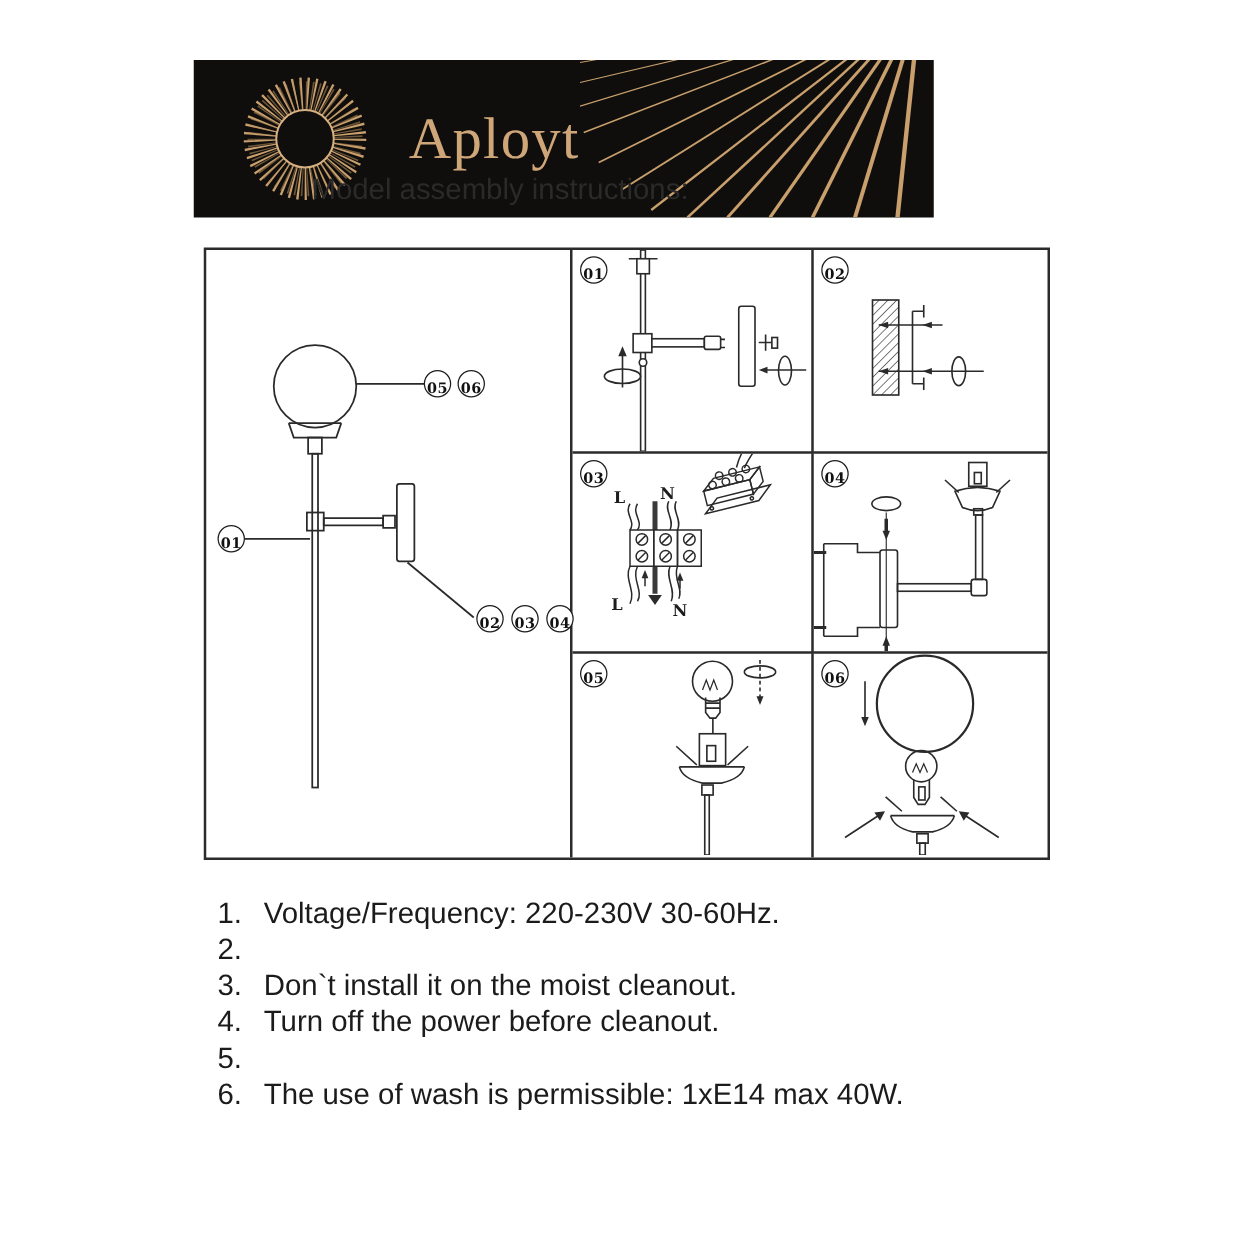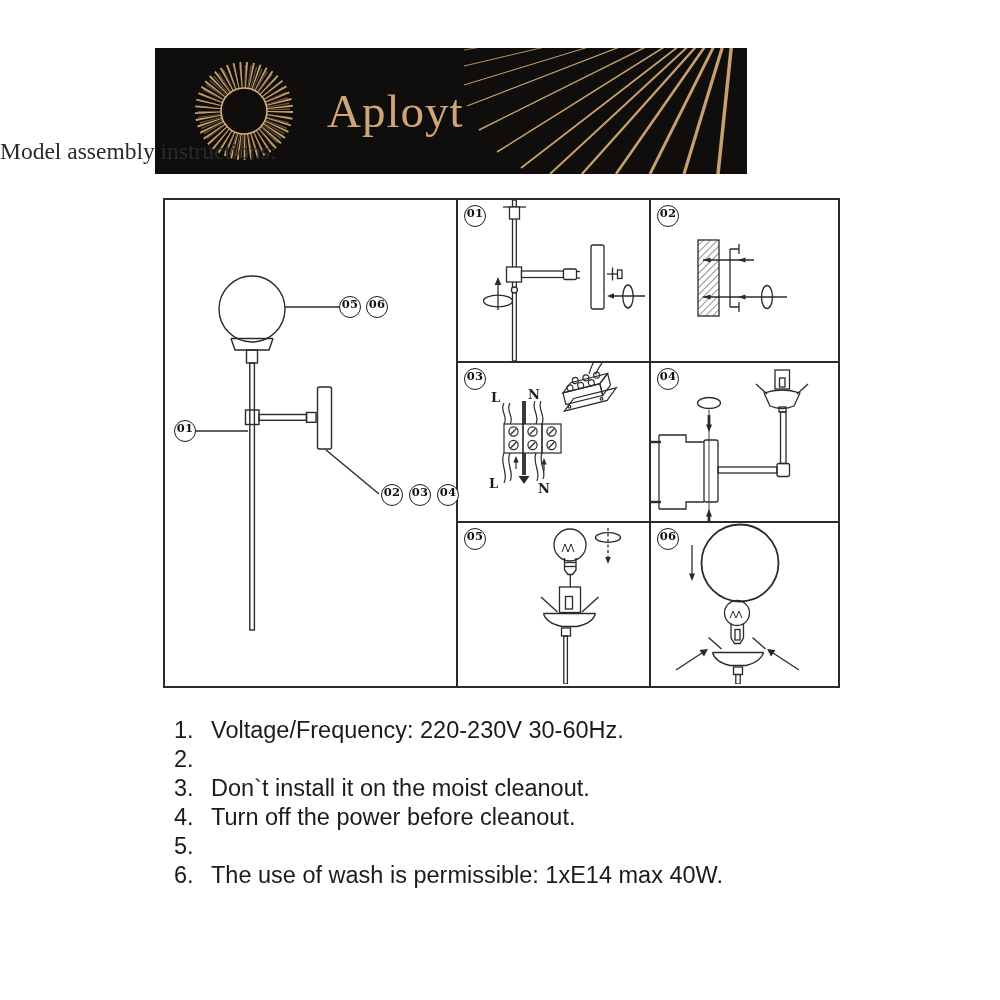--- a/index.html
+++ b/index.html
@@ -6,32 +6,32 @@
   body{width:1000px;height:1000px;position:relative;overflow:hidden;
        font-family:"Liberation Sans",sans-serif;color:#1d1d1d;}
   
   .banner{position:absolute;left:155px;top:2px;width:592px;height:126px;
           background:#0f0e0c;overflow:hidden;margin-top:46px;}
   .starburst{position:absolute;left:32px;top:6px;width:114px;height:114px;}
   .brand{position:absolute;left:172px;top:28px;font-family:"Liberation Serif",serif;
          font-size:47px;font-weight:400;color:#cfa678;letter-spacing:1px;line-height:70px;}
   .rays{position:absolute;right:-2px;top:0;}
   
-  .title-block{position:absolute;left:0;top:136px;width:800px;text-align:left;
-               font-size:23.5px;line-height:30px;color:#2a2a2a;font-family:Liberation Serif, serif;}
+  .title-block{position:absolute;left:0;top:136px;width:800px;text-align:center;
+               font-size:23.5px;line-height:30px;color:#2a2a2a;}
   
   #figure{position:absolute;left:163px;top:198px;width:677px;height:490px;
           border:2px solid #2b2b2b;box-sizing:border-box;display:grid;
           grid-template-columns:293px 193px 187px;grid-template-rows:163px 160px 163px;
           background:#fff;}
   .cell{position:relative;}
   .b-r{border-right:2px solid #2b2b2b;} .b-b{border-bottom:2px solid #2b2b2b;}
   .cell svg{position:absolute;left:0;top:0;}
   .badge{width:22px;height:22px;border:1.7px solid #1d1d1d;border-radius:50%;
-         background:#fff;box-sizing:border-box;display:flex;align-items:flex-start;
+         background:#fff;box-sizing:border-box;display:flex;align-items:flex-end;
          justify-content:center;font-family:"DejaVu Serif",serif;font-weight:bold;
          font-size:11.5px;color:#111;letter-spacing:.3px;position:absolute;}
   .cell-badge{left:6px;top:5px;}
   
   .instructions{position:absolute;left:174px;top:716px;width:680px;
                 font-size:23.5px;line-height:29px;color:#1b1b1b;}
   .li{display:flex;}
   .li .num{width:37px;flex:none;}
 </style>
 </head>

